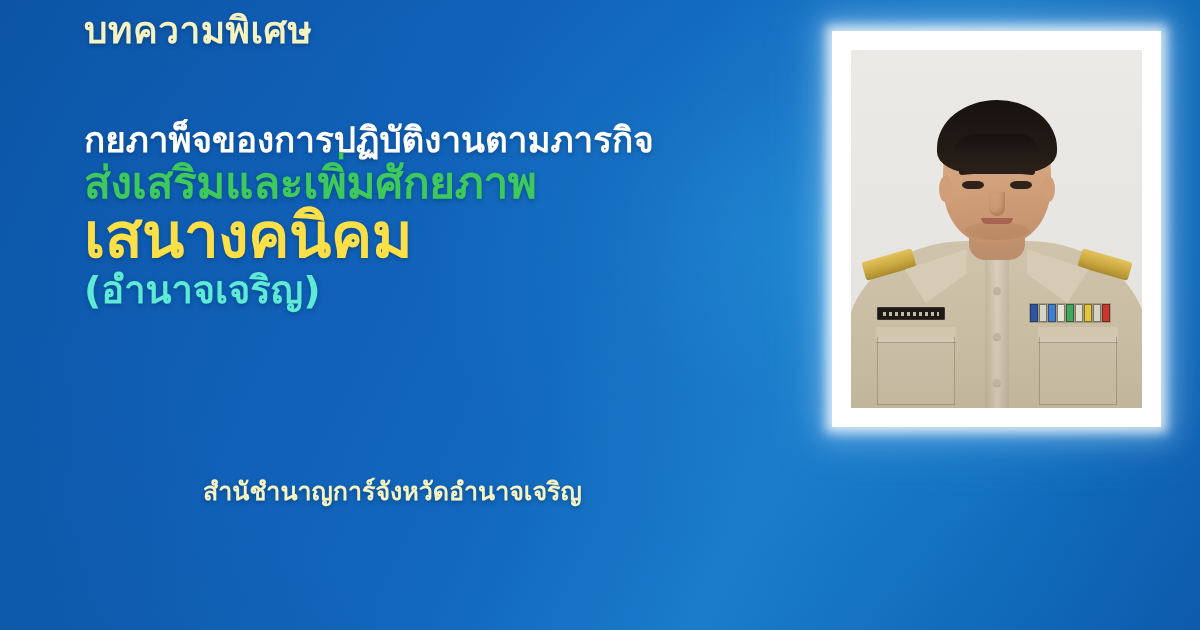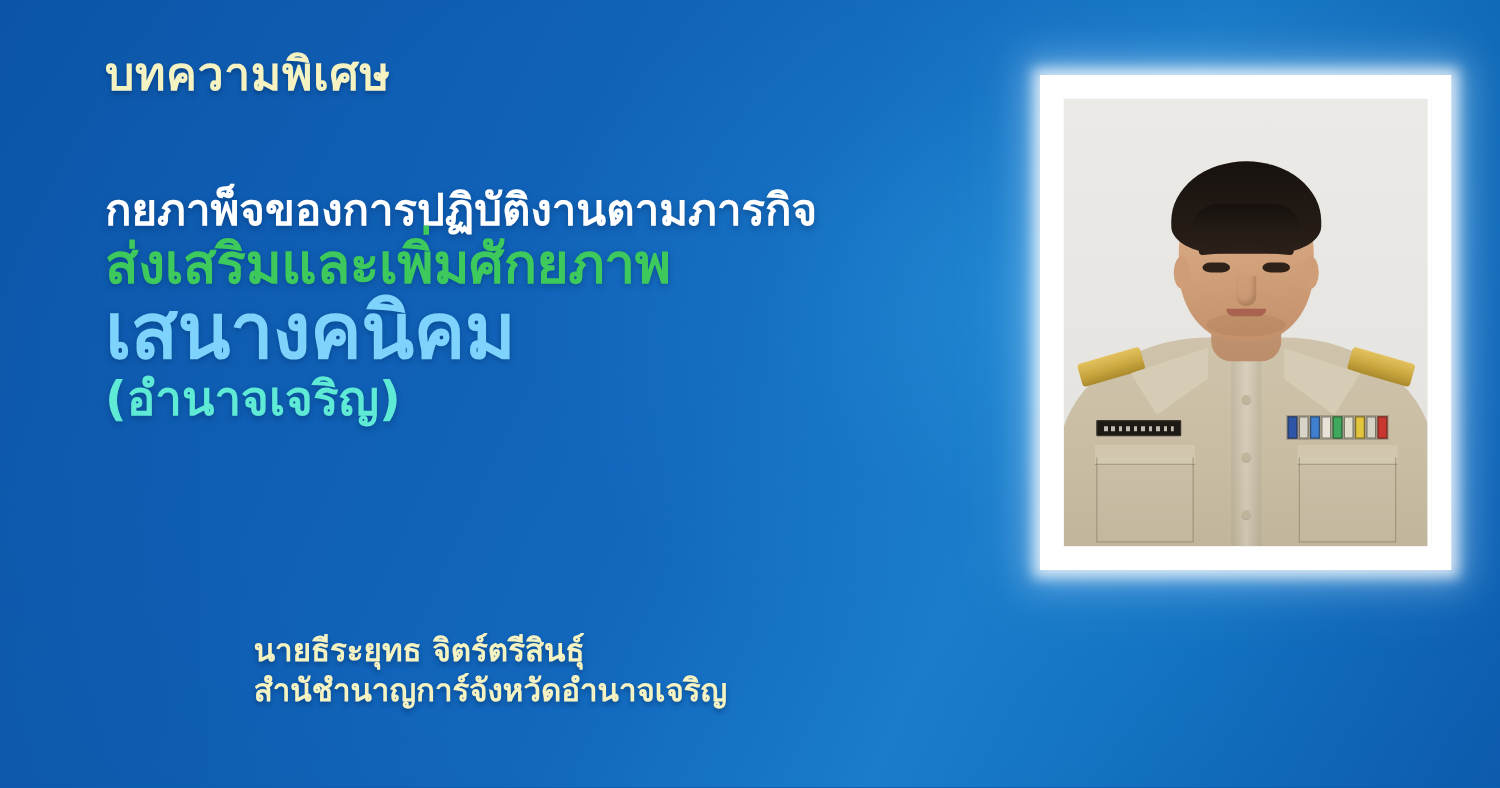--- a/index.html
+++ b/index.html
@@ -44,21 +44,20 @@
     inset: 0;
     background: radial-gradient(ellipse 960px 720px at 50% 50%,
         rgba(0,0,0,0) 45%,
         rgba(4,52,108,0.22) 100%);
   }
 
   
   .content {
     position: absolute;
     inset: 0;
-    margin-top: 29px;
   }
 
   .kicker {
     position: absolute;
     left: 84px;
     top: 8px;
     font-size: 37px;
     font-weight: bold;
     line-height: 1.25;
     letter-spacing: 0.5px;
@@ -85,21 +84,21 @@
     margin-bottom: 2px;
   }
   .hl-2, .hl-3 {
     font-size: 44px;
     color: #3dc95c;
     letter-spacing: -0.3px;
   }
   .hl-3 { margin-top: -4px; }
   .hl-4 {
     font-size: 62px;
-    color: #7dd3fc;
+    color: #fde047;
     margin-top: -2px;
     letter-spacing: -0.5px;
   }
   .hl-5 {
     font-size: 38px;
     color: #5eead4;
     margin-top: 2px;
   }
 
   
@@ -362,21 +361,20 @@
     <div class="kicker">บทความพิเศษ</div>
 
     <div class="headline">
       <div class="hl-line hl-1">กยภาพ็จของการปฏิบัติงานตามภารกิจ</div>
       <div class="hl-line hl-2">ส่งเสริมและเพิ่มศักยภาพ</div>
       <div class="hl-line hl-4">เสนางคนิคม</div>
       <div class="hl-line hl-5">(อำนาจเจริญ)</div>
     </div>
 
     <div class="author">
-      <div>นายธีระยุทธ จิตร์ตรีสินธุ์</div>
       <div>สำนัชำนาญการ์จังหวัดอำนาจเจริญ</div>
     </div>
 
     <div class="photo-frame">
       <div class="photo-inner">
         <div class="portrait">
 
           <div class="shoulders">
             <div class="epaulette ep-l"></div>
             <div class="epaulette ep-r"></div>

